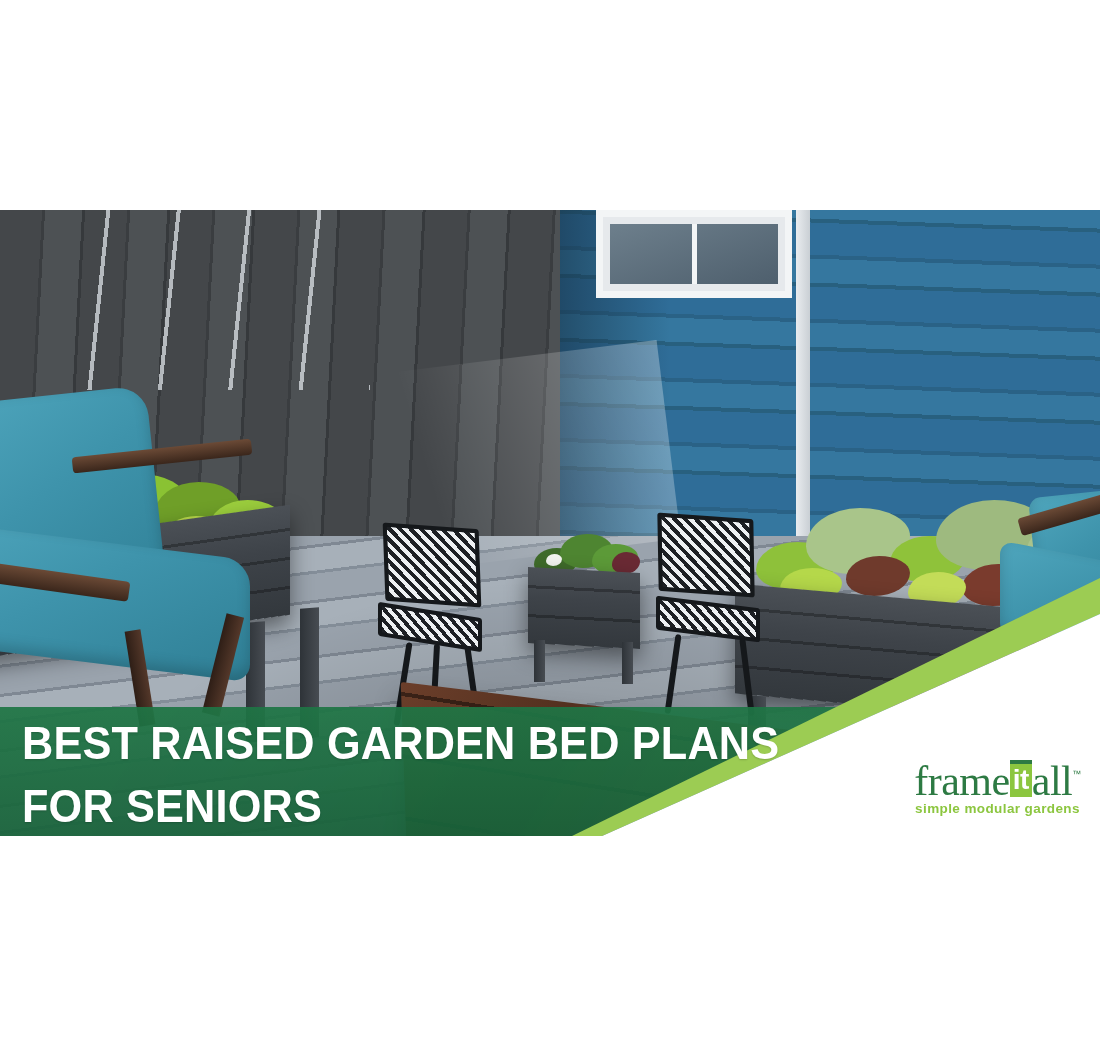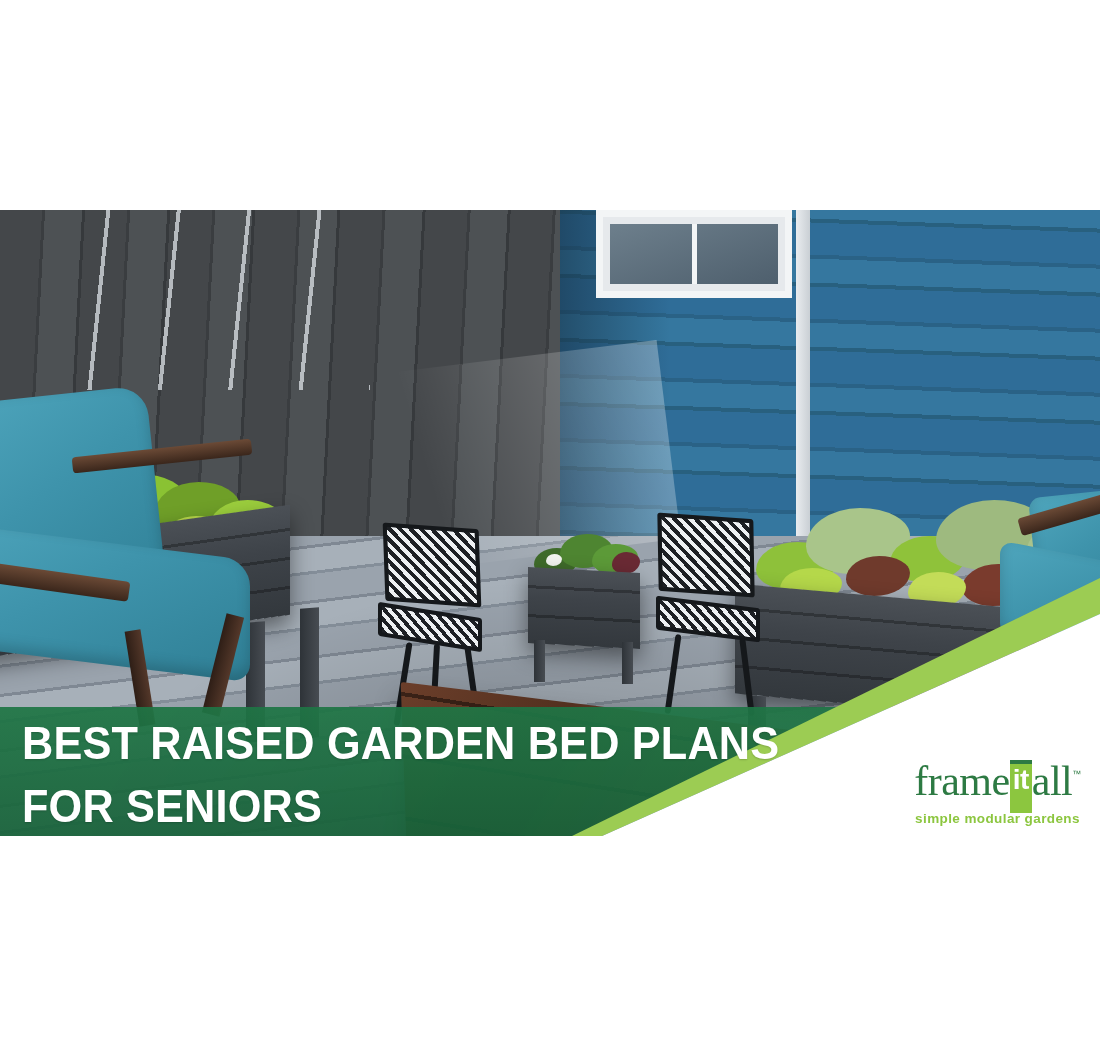--- a/index.html
+++ b/index.html
@@ -292,21 +292,21 @@
   }
   #logo-word .it-badge {
     display: inline-block;
     position: relative;
     background: #8cc63f;
     color: #ffffff;
     font-family: "Liberation Sans", sans-serif;
     font-weight: 700;
     font-size: 28px;
     line-height: 30px;
-    padding: 1px 3px 18px 3px;
+    padding: 1px 3px 2px 3px;
     margin: 0 0px;
     vertical-align: 6px;
     border-top: 4px solid #2d7a43;
     box-sizing: content-box;
   }
   #logo-tm {
     font-family: "Liberation Sans", sans-serif;
     font-size: 9px;
     vertical-align: 18px;
     color: #2d7a43;

